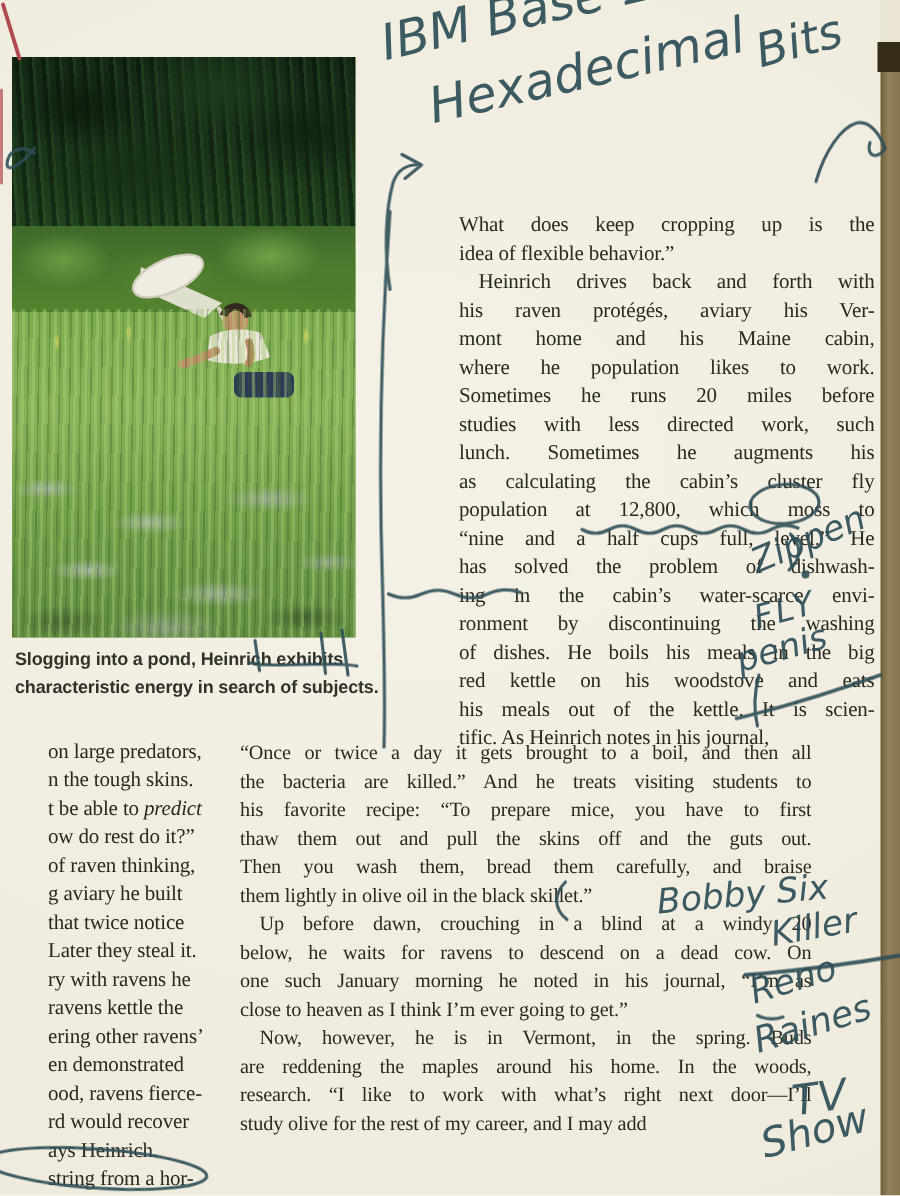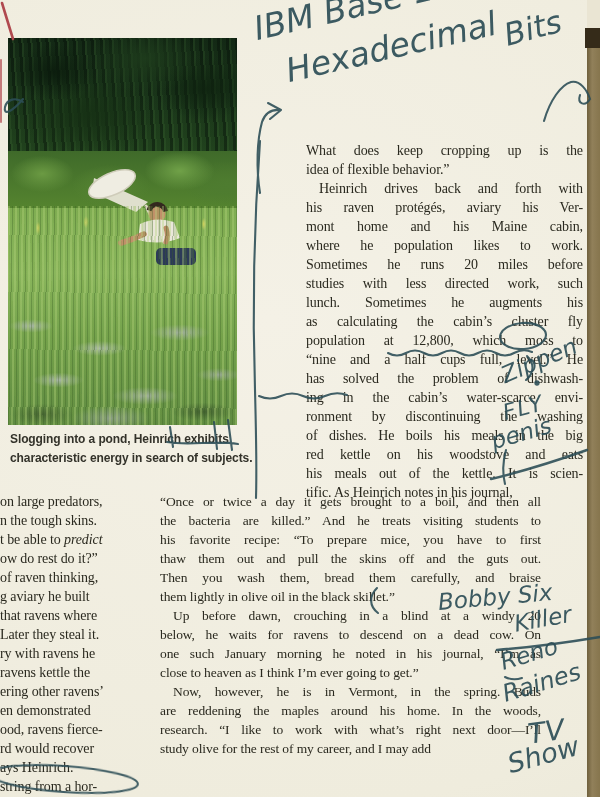--- a/index.html
+++ b/index.html
@@ -9,21 +9,21 @@
     font-family:"Liberation Serif", serif;
   }
   
   .col{position:absolute;color:#2a291f;z-index:2;}
   .tl{text-align:justify;text-align-last:justify;line-height:19px;height:19px;overflow:hidden;letter-spacing:-0.1px;}
   .tl.last{text-align-last:left;}
   .tl.ind{text-indent:13px;}
   #col-upper{left:274px;top:141px;width:277px;font-size:14px;margin-left:32px;}
   #col-lower-main{left:160px;top:492px;width:381px;font-size:13.5px;}
   #col-lower-left{left:0px;top:492px;width:156px;font-size:14px;}
-  #col-lower-left .tl{text-align:center;text-align-last:left;}
+  #col-lower-left .tl{text-align:center;text-align-last:left;margin-left:32px;}
   
   .photo{position:absolute;left:8px;top:38px;width:229px;height:387px;overflow:hidden;background:#6f9c49;z-index:1;}
   .ph{position:absolute;left:0;width:100%;}
   .ph-forest{top:0;height:113px;background:
     radial-gradient(60px 40px at 20% 30%, rgba(10,26,12,.85), transparent 70%),
     radial-gradient(80px 50px at 60% 18%, rgba(30,60,28,.9), transparent 70%),
     radial-gradient(70px 45px at 86% 45%, rgba(14,34,15,.85), transparent 70%),
     radial-gradient(90px 55px at 35% 68%, rgba(22,48,20,.9), transparent 75%),
     repeating-linear-gradient(86deg, rgba(8,20,10,.55) 0 3px, rgba(44,78,38,.4) 3px 5px, rgba(16,34,16,.2) 5px 9px),
     linear-gradient(180deg,#142a16,#1c3a1c 55%,#254a20);}
@@ -147,21 +147,21 @@
     <div class="tl">research. “I like to work with what’s right next door—I’ll</div>
     <div class="tl last">study olive for the rest of my career, and I may add</div>
   </div>
 <div class="col" id="col-lower-left">
     <div class="tl">on large predators,</div>
     <div class="tl">n the tough skins.</div>
     <div class="tl"><span>t be able to </span><em>predict</em><span></span></div>
     <div class="tl">ow do rest do it?”</div>
     <div class="tl">of raven thinking,</div>
     <div class="tl">g aviary he built</div>
-    <div class="tl">that ravens where</div>
+    <div class="tl">that twice notice</div>
     <div class="tl">Later they steal it.</div>
     <div class="tl">ry with ravens he</div>
     <div class="tl">ravens kettle the</div>
     <div class="tl">ering other ravens’</div>
     <div class="tl">en demonstrated</div>
     <div class="tl">ood, ravens fierce-</div>
     <div class="tl">rd would recover</div>
     <div class="tl">ays Heinrich.</div>
     <div class="tl">string from a hor-</div>
   </div>

